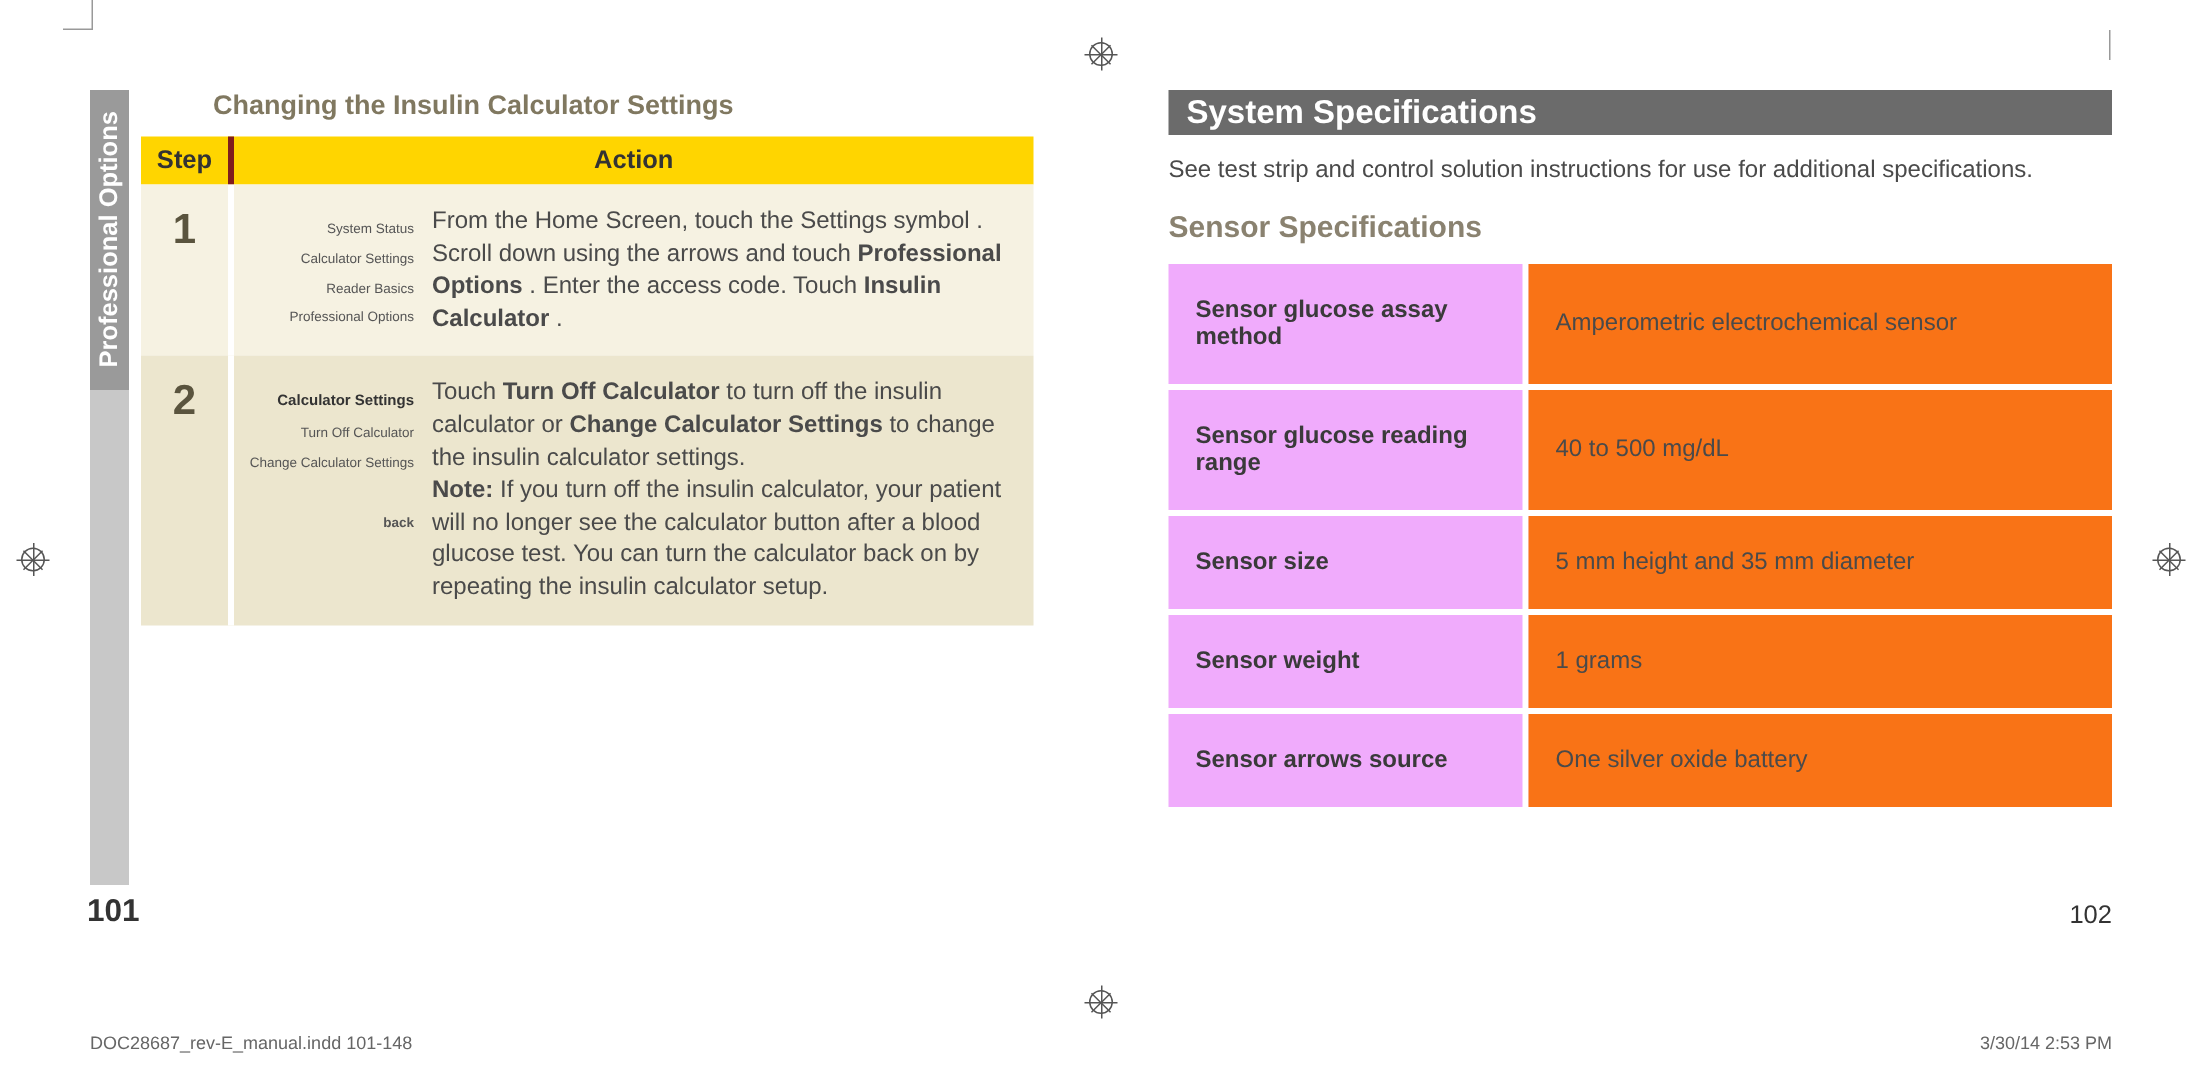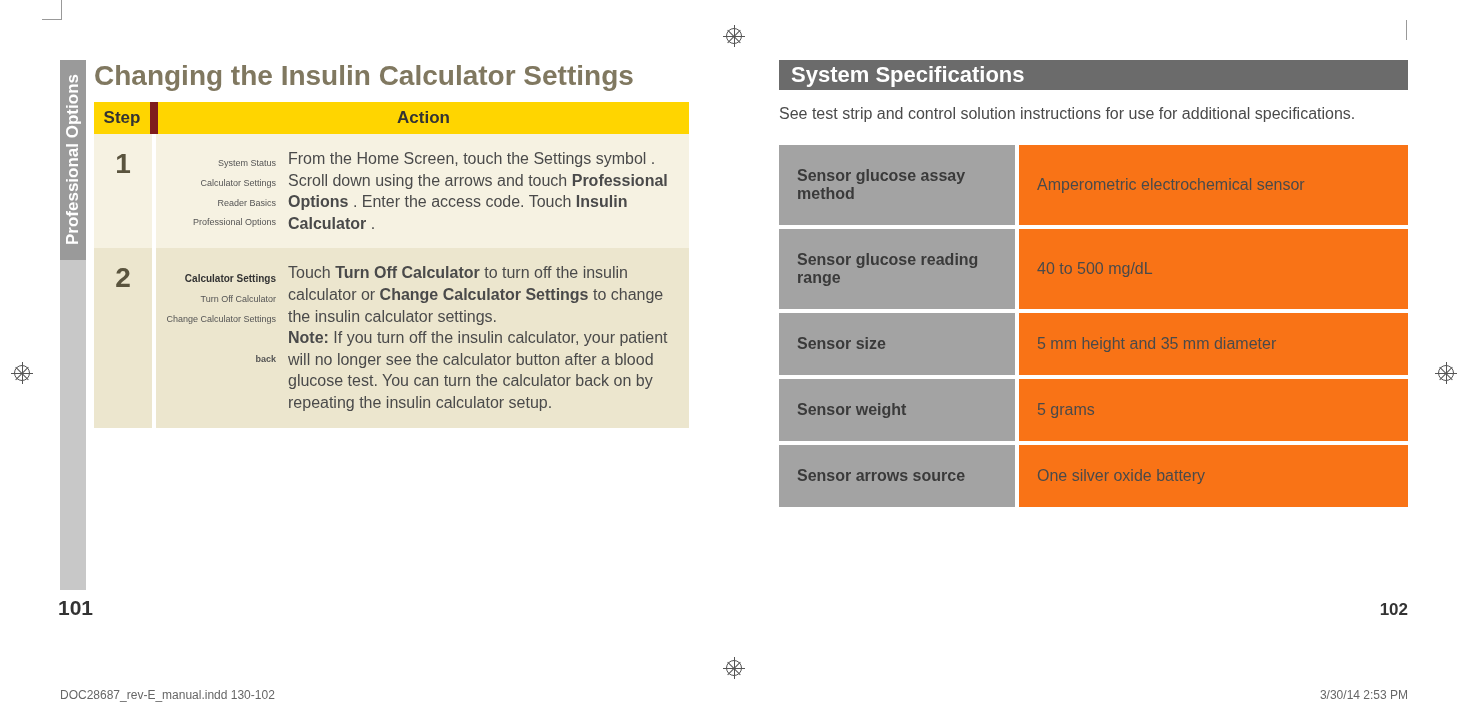--- a/index.html
+++ b/index.html
@@ -18,42 +18,42 @@
   .reg-mark::after { width: 1px; height: 22px; }
   .reg-mark .diag1, .reg-mark .diag2 { position: absolute; width: 18px; height: 1px; background: #555; }
   .reg-mark .diag1 { transform: rotate(45deg); }
   .reg-mark .diag2 { transform: rotate(-45deg); }
   .spread { display: flex; padding: 60px 60px 50px 60px; gap: 60px; height: 640px; }
   .left-page { flex: 1; position: relative; display: flex; }
   .right-page { flex: 1; position: relative; padding-left: 30px; }
   .side-label { writing-mode: vertical-rl; transform: rotate(180deg); background: #9a9a9a; color: #fff; font-weight: bold; font-size: 17px; padding: 10px 4px; width: 26px; height: 200px; display:flex; align-items:center; justify-content:center; }
   .side-gray { background: #c8c8c8; width: 26px; flex-shrink: 0; display:flex; flex-direction:column; }
   .left-content { flex:1; padding-left: 8px; }
-  h1.section-title { color: #807860; font-size: 28px; font-weight: bold; margin-bottom: 10px; }
+  h1.section-title { color: #807860; font-size: 18px; font-weight: bold; margin-bottom: 10px; margin-left: 48px; }
   .step-table { width: 100%; border-collapse: collapse; }
   .step-table th { background: #ffd500; color: #333; font-size: 17px; font-weight: bold; padding: 6px 8px; text-align: center; }
-  .step-table th.step-col { width: 60px; border-right: 8px solid #7f1d1d; }
+  .step-table th.step-col { width: 60px; border-right: 4px solid #7f1d1d; }
   .step-table td { vertical-align: top; padding: 14px 10px; }
   .step-table tr.row1 td { background: #f6f2e2; }
   .step-table tr.row2 td { background: #ece6ce; }
   .step-num { font-size: 28px; font-weight: bold; color: #5a543e; text-align: center; border-right:4px solid #fff; width:60px; }
   .action-cell { display: flex; gap: 12px; align-items: flex-start; }
   .mock-screen { width: 110px; flex-shrink: 0; font-size: 9px; color: #555; line-height: 2.2; padding-top: 6px; text-align: right; }
   .mock-heading { font-weight: bold; font-size: 10px; color: #333; }
   .mock-back { font-weight: bold; margin-top: 20px; }
   .action-text { font-size: 16px; color: #4a4a4a; line-height: 1.35; }
   .action-text strong { font-weight: bold; }
   .page-num-left { position: absolute; bottom: -30px; left: -2px; font-size: 21px; font-weight: bold; }
-  .page-num-right { position: absolute; bottom: -30px; right: 0; font-size: 17px; font-weight: bold; }
+  .page-num-right { position: absolute; bottom: -30px; right: 0; font-size: 17px; font-weight: normal; }
   .spec-heading { background: #6b6b6b; color: #fff; font-size: 22px; font-weight: bold; padding: 2px 12px; margin-bottom: 14px; }
   .spec-intro { font-size: 16px; color: #4a4a4a; margin-bottom: 16px; line-height:1.3; }
   h2.sub-heading { color: #8a8270; font-size: 20px; font-weight: bold; margin-bottom: 8px; }
   .spec-table { width: 100%; border-collapse: separate; border-spacing: 0 4px; }
   .spec-table td { padding: 22px 18px; font-size: 16px; }
-  .spec-table td.spec-label { background: #a3a3a3; font-weight: bold; color: #3a3a3a; width: 240px; border-right: 4px solid #fff; }
+  .spec-table td.spec-label { background: #f0abfc; font-weight: bold; color: #3a3a3a; width: 240px; border-right: 4px solid #fff; }
   .spec-table td.spec-value { background: #f97316; color: #4a4a4a; }
   .footer { position: absolute; bottom: 16px; left: 60px; right: 60px; display: flex; justify-content: space-between; font-size: 12px; color: #666; }
 </style>
 </head>
 <body>
 
 <div class="crop-tl"></div>
 <div class="crop-tr"></div>
 <div class="reg-top">
     <div class="reg-mark">
@@ -138,44 +138,45 @@
         </tr>
       </tbody>
         </table>
     </div>
     <div class="page-num-left">101</div>
   </div>
 
   <div class="right-page">
     <div class="spec-heading">System Specifications</div>
     <p class="spec-intro">See test strip and control solution instructions for use for additional specifications.</p>
+    <h2 class="sub-heading">Sensor Specifications</h2>
     <table class="spec-table">
       <tbody>
           <tr>
         <td class="spec-label">Sensor glucose assay method</td>
         <td class="spec-value">Amperometric electrochemical sensor</td>
       </tr>
       <tr>
         <td class="spec-label">Sensor glucose reading range</td>
         <td class="spec-value">40 to 500 mg/dL</td>
       </tr>
       <tr>
         <td class="spec-label">Sensor size</td>
         <td class="spec-value">5 mm height and 35 mm diameter</td>
       </tr>
       <tr>
         <td class="spec-label">Sensor weight</td>
-        <td class="spec-value">5 grams</td>
+        <td class="spec-value">1 grams</td>
       </tr>
       <tr>
         <td class="spec-label">Sensor arrows source</td>
         <td class="spec-value">One silver oxide battery</td>
       </tr>
     </tbody>
       </table>
     <div class="page-num-right">102</div>
   </div>
 </div>
 
 <div class="footer">
-  <span>DOC28687_rev-E_manual.indd   130-102</span>
+  <span>DOC28687_rev-E_manual.indd   101-148</span>
   <span>3/30/14   2:53 PM</span>
 </div>
 
 </body></html>

